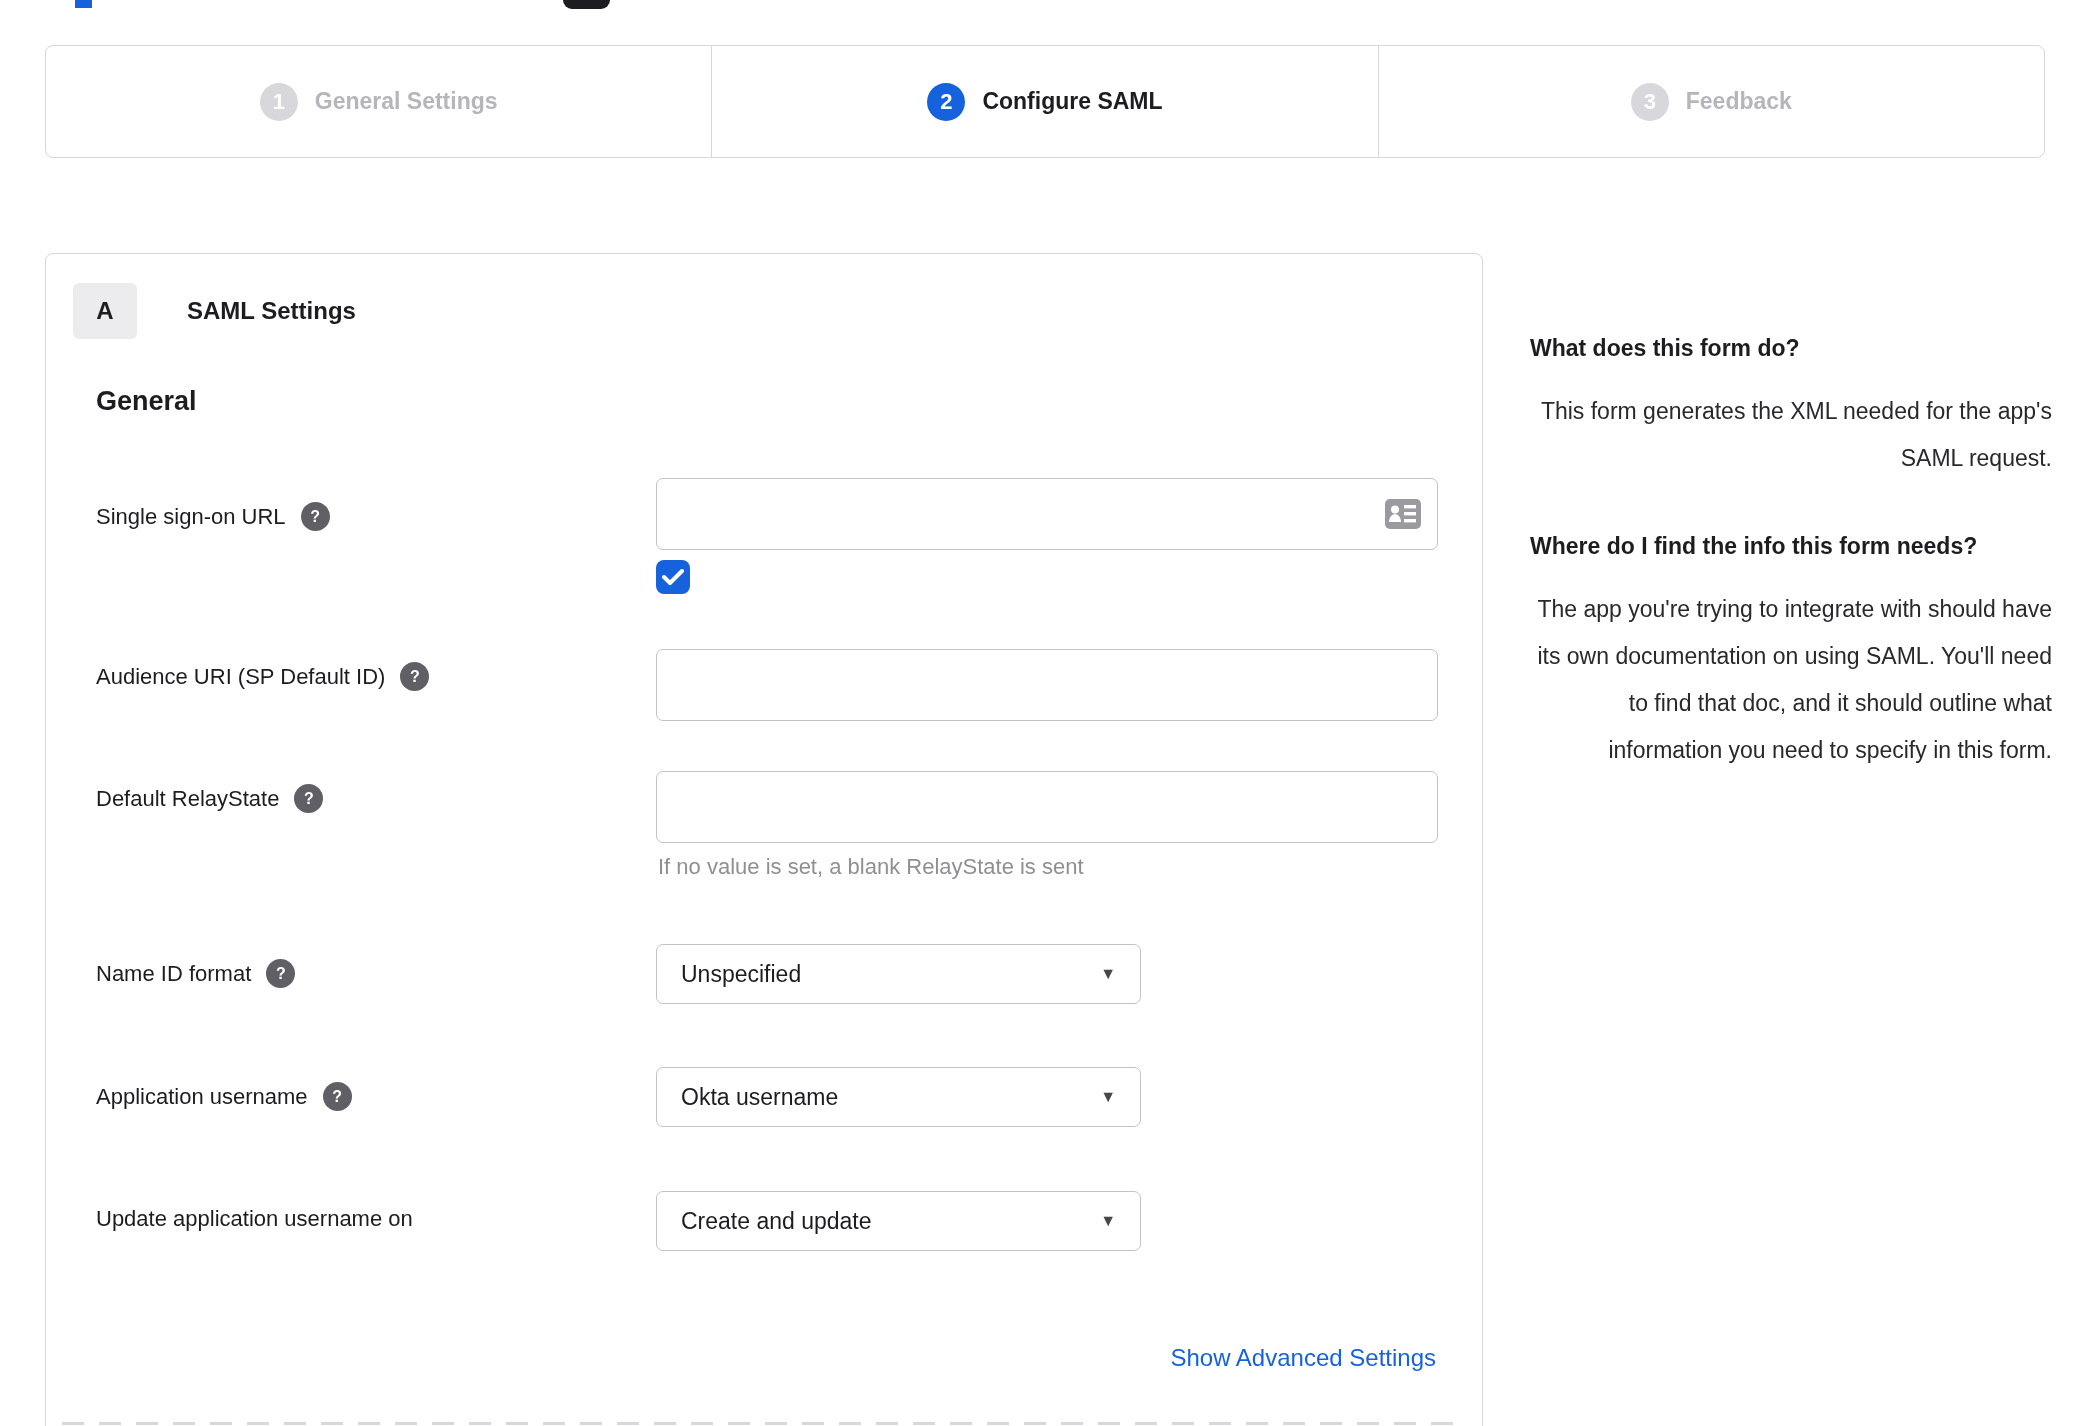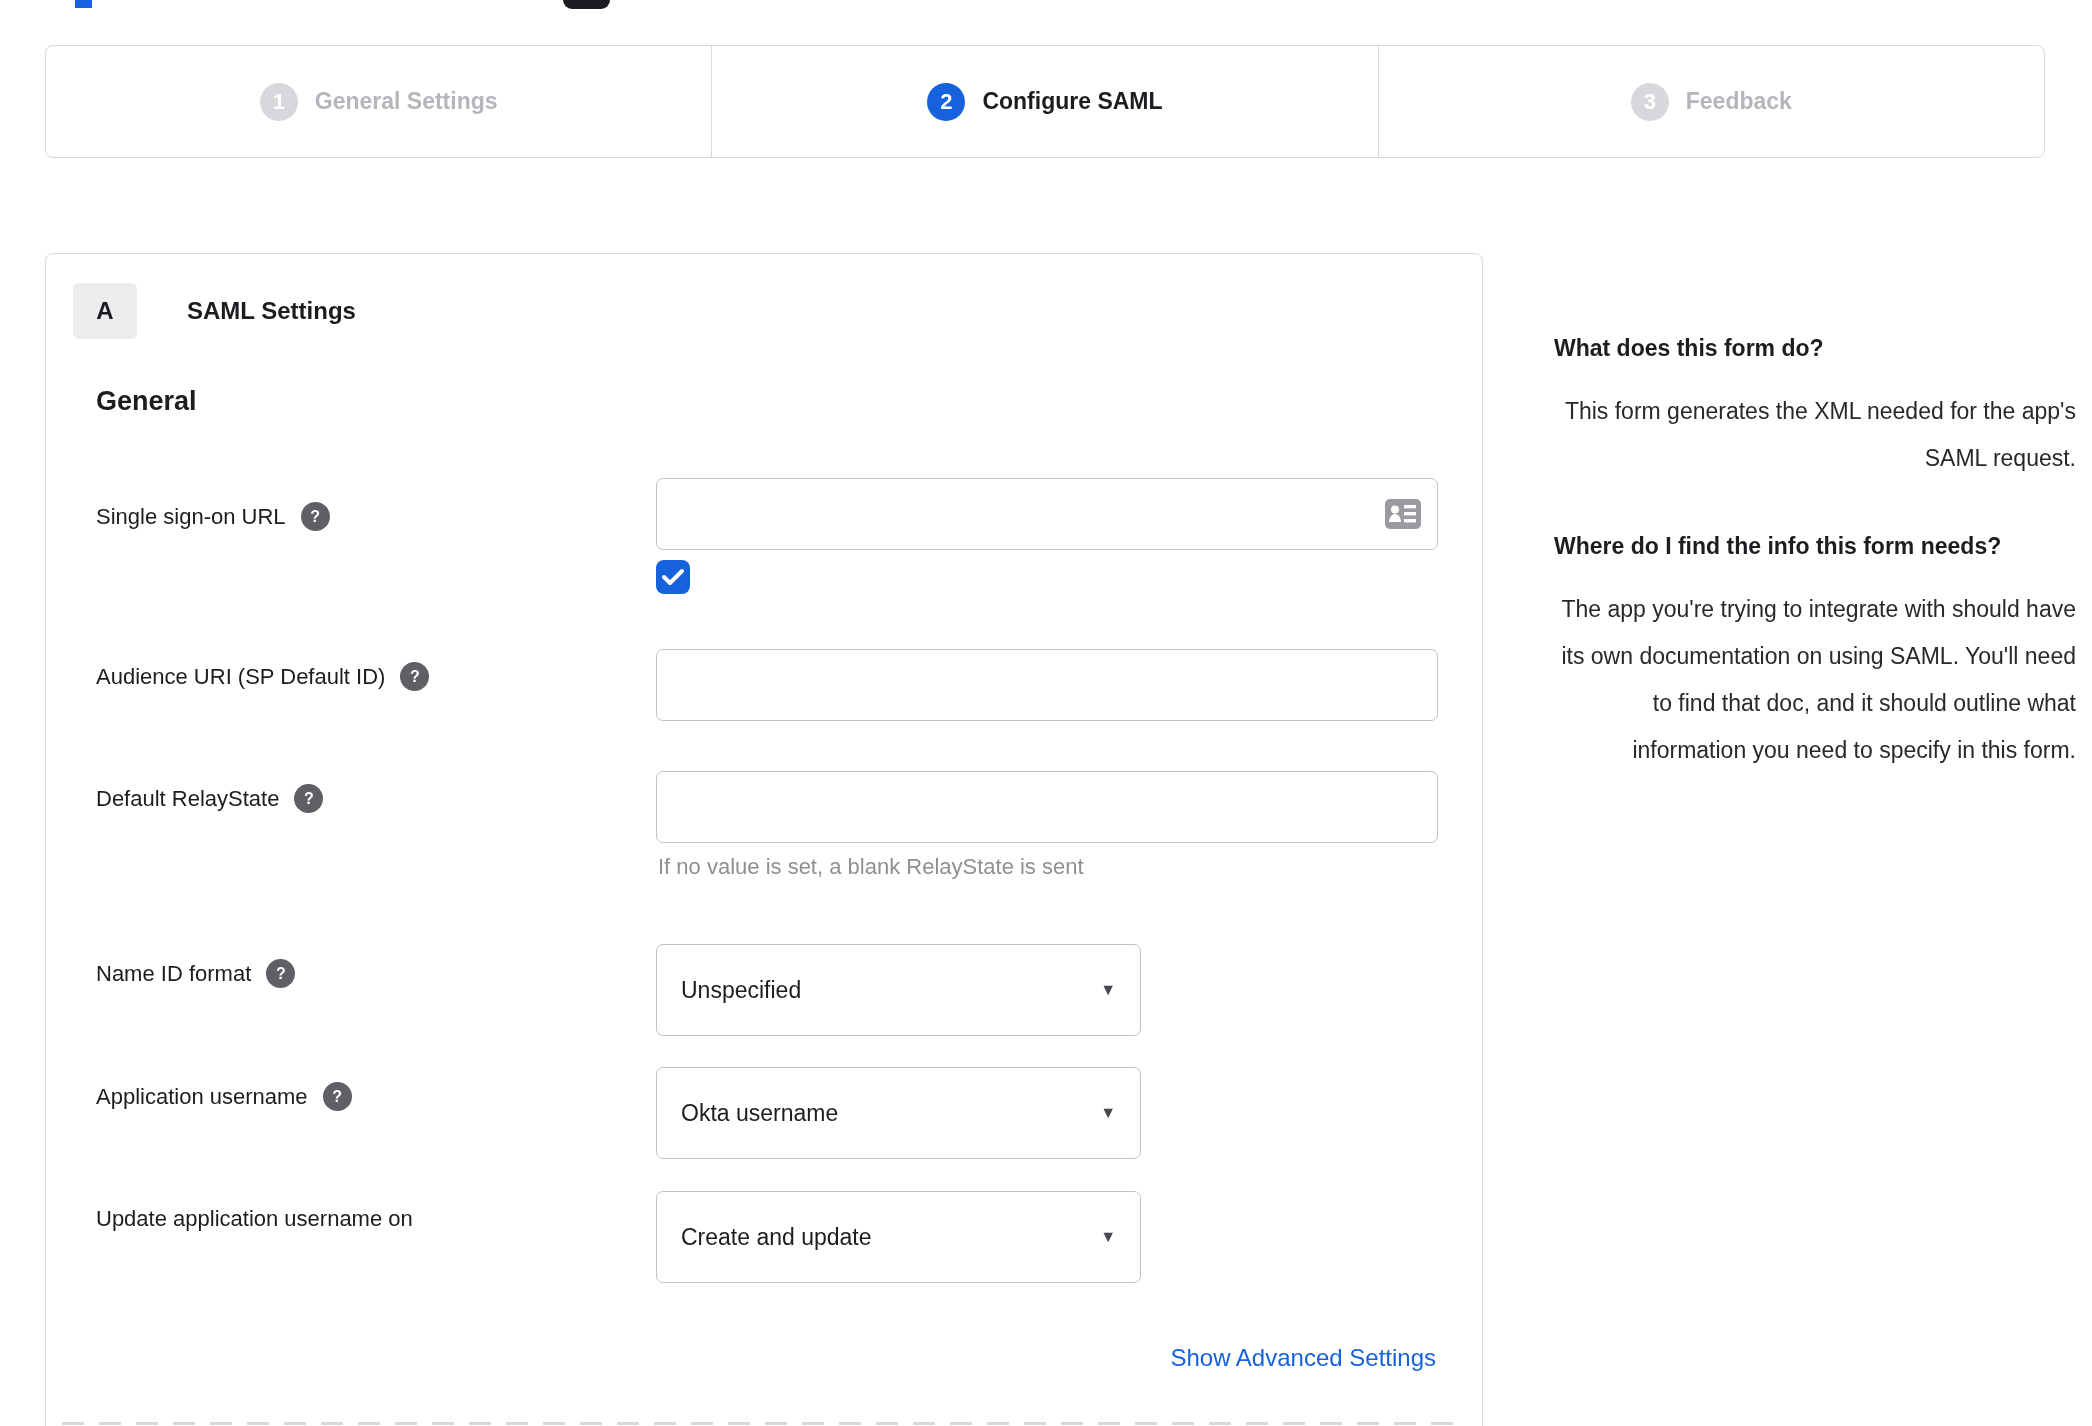--- a/index.html
+++ b/index.html
@@ -50,35 +50,35 @@
     width: 38px; height: 32px; cursor: pointer; }
 
   .checkbox-row { position: absolute; left: 610px; top: 306px; display: flex;
     align-items: center; gap: 24px; }
   .checkbox { width: 34px; height: 34px; border-radius: 8px; background: var(--accent-blue);
     display: flex; align-items: center; justify-content: center; cursor: pointer; flex: 0 0 auto; }
   .checkbox-label { font-size: 23px; color: var(--text-dark); }
 
   .hint { position: absolute; left: 612px; font-size: 22px; color: var(--hint-gray); }
 
-  .select { position: absolute; left: 610px; width: 485px; height: 92px;
+  .select { position: absolute; left: 610px; width: 485px; height: 60px;
     border: 1px solid var(--input-border); border-radius: 7px; background: #fff;
     display: flex; align-items: center; padding: 0 60px 0 24px; font-size: 23px;
     color: var(--text-dark); cursor: pointer; }
   .select-arrow { position: absolute; right: 24px; top: 50%; transform: translateY(-50%);
     font-size: 16px; color: #47474c; }
 
   .advanced-link { position: absolute; right: 46px; top: 1090px; font-size: 24px;
     color: var(--link-blue); text-decoration: none; cursor: pointer; }
 
   .dashed-sep { position: absolute; left: 16px; right: 14px; top: 1168px; height: 3px;
     background: repeating-linear-gradient(90deg, var(--border-gray) 0 22px, transparent 22px 37px); }
 
   
-  .sidebar { position: absolute; left: 1530px; top: 328px; width: 522px; margin-left: 24px; }
+  .sidebar { position: absolute; left: 1530px; top: 328px; width: 522px; }
   .sidebar h3 { font-size: 23px; font-weight: 700; line-height: 40px; color: var(--text-dark);
     max-width: 488px; }
   .sidebar p { font-size: 23px; line-height: 47px; color: var(--body-text); margin-top: 20px; text-align: right; }
   .sidebar .section + .section { margin-top: 44px; }
 </style>
 </head>
 <body>
 
 <div class="root">
 

